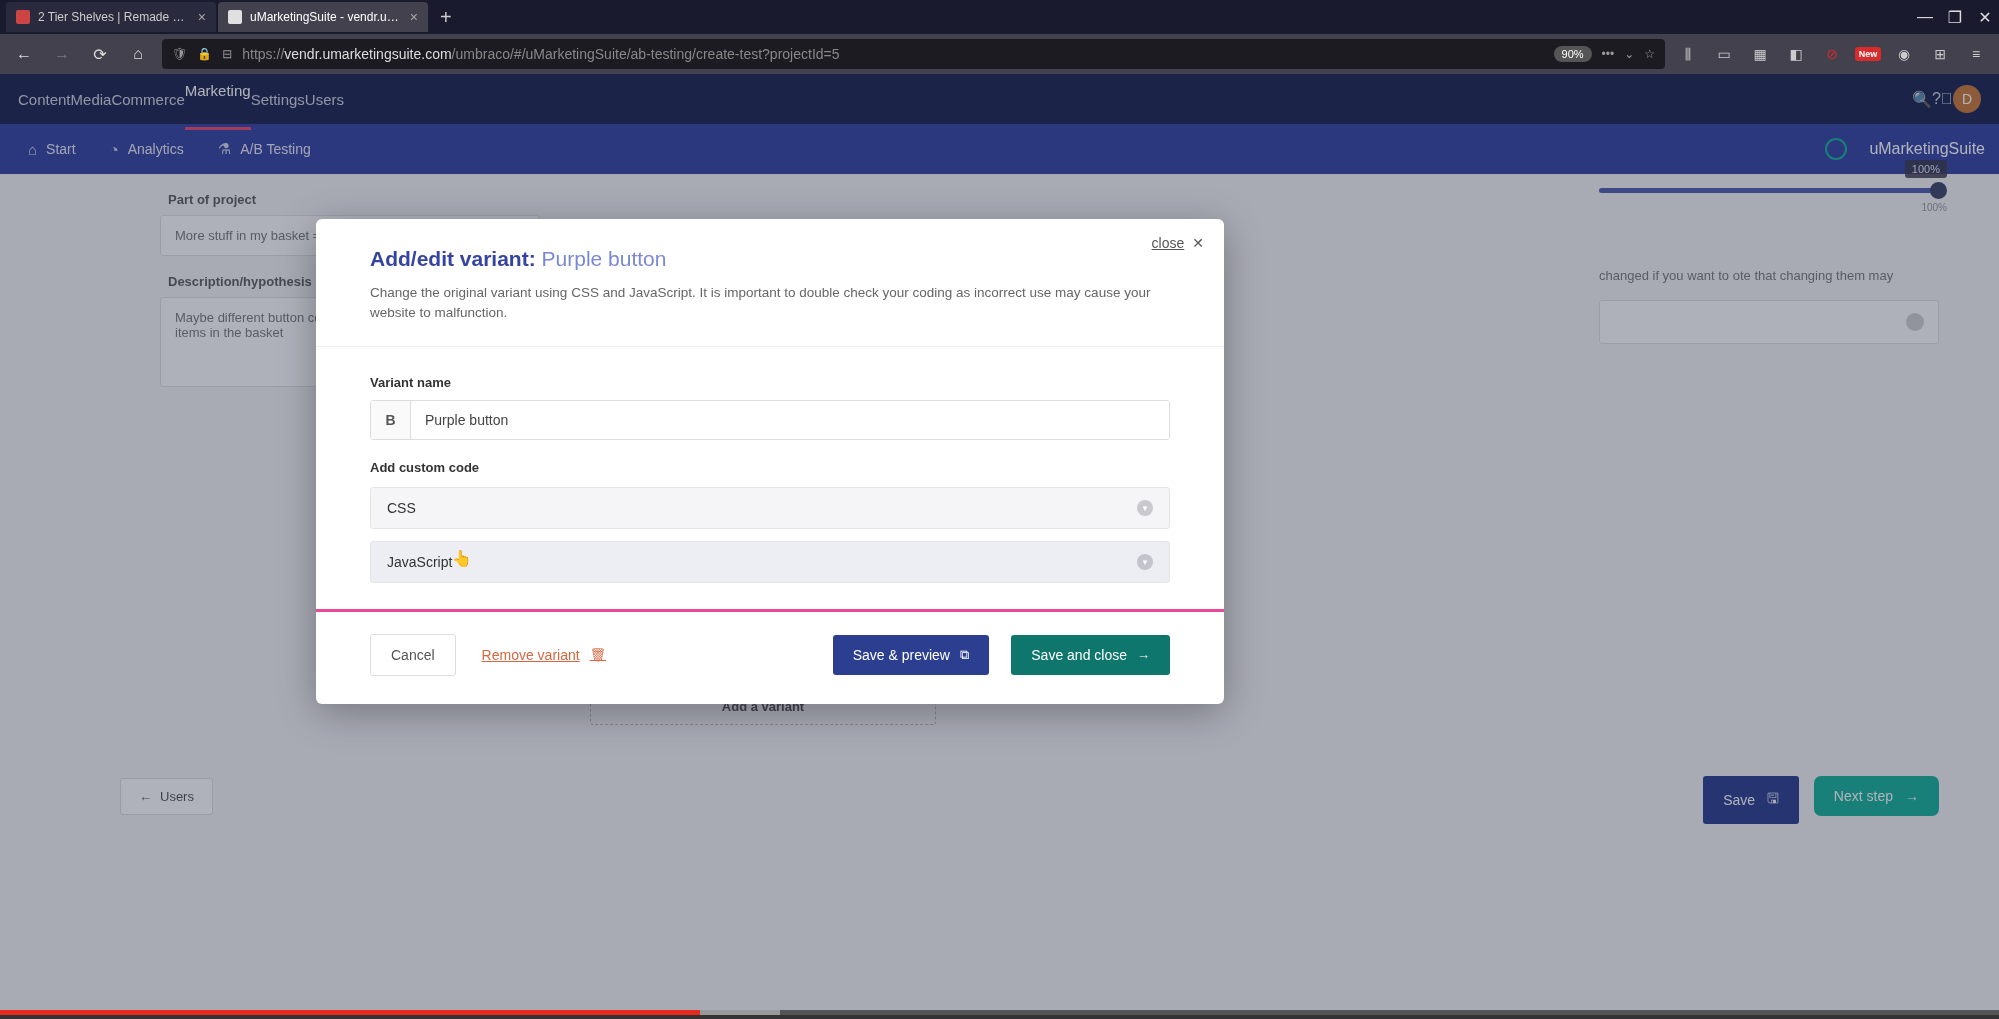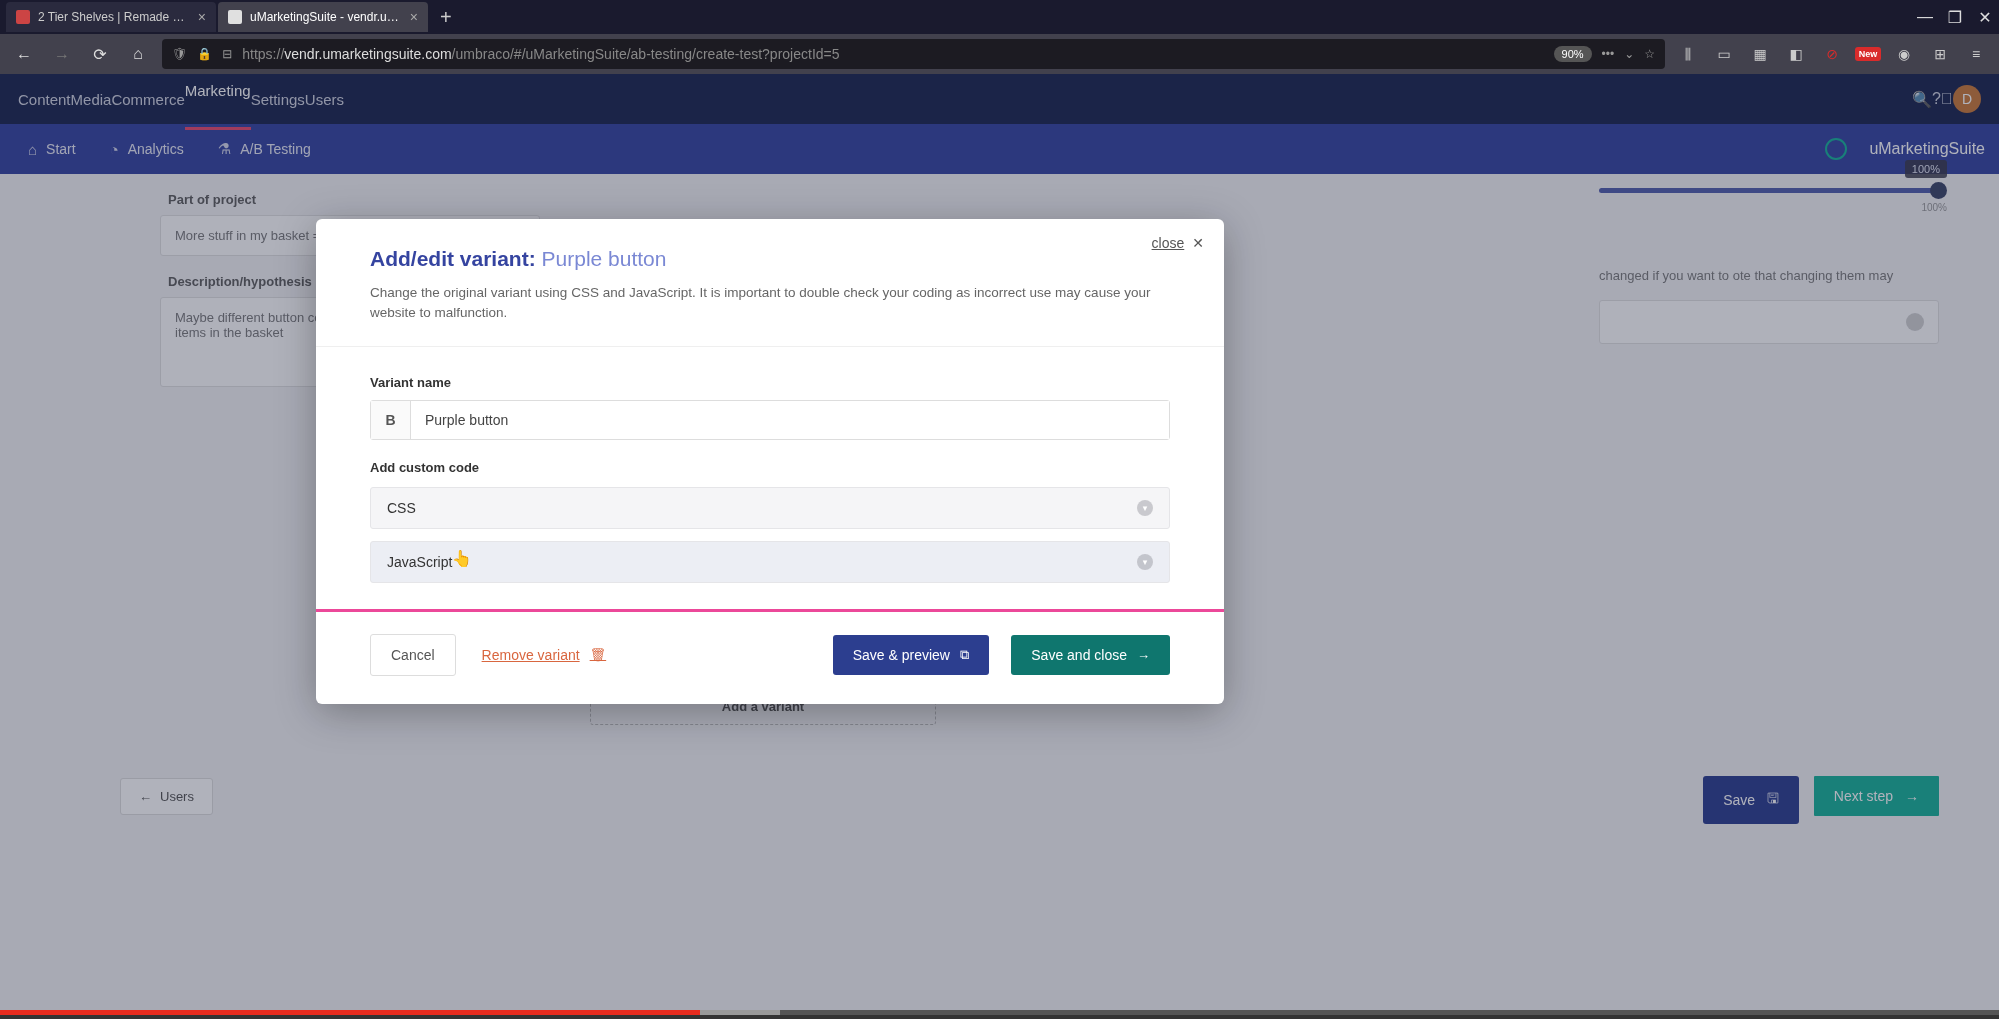--- a/index.html
+++ b/index.html
@@ -56,21 +56,21 @@
 .bg-chev{width:18px;height:18px;border-radius:50%;background:#ccc}
 .slider-wrap{position:relative;height:40px;margin-top:-8px}
 .slider-track{position:absolute;top:22px;left:0;right:0;height:5px;background:#3544a0;border-radius:3px}
 .slider-thumb{position:absolute;top:16px;right:-8px;width:17px;height:17px;border-radius:50%;background:#1b264f}
 .slider-badge{position:absolute;top:-6px;right:-8px;background:#3a3a4a;color:#fff;font-size:11px;padding:3px 7px;border-radius:3px}
 .slider-end{position:absolute;top:36px;right:-8px;font-size:10px;color:#888}
 
 .bg-addvariant{position:absolute;top:614px;left:590px;width:346px;border:1px dashed #bbb;border-radius:3px;padding:10px;text-align:center;font-size:13px;color:#555;font-weight:600}
 .bg-back{position:absolute;top:704px;left:120px;border:1px solid #ddd;background:#fff;border-radius:3px;padding:10px 18px;font-size:13px;color:#555;display:flex;align-items:center;gap:8px}
 .bg-save{position:absolute;top:702px;right:200px;background:#2c3e8f;color:#fff;border-radius:3px;padding:12px 20px;font-size:14px;font-weight:500;display:flex;align-items:center;gap:12px}
-.bg-next{position:absolute;top:702px;right:60px;background:#17b39a;color:#fff;border-radius:1px;padding:12px 20px;font-size:14px;font-weight:500;display:flex;align-items:center;gap:12px}
+.bg-next{position:absolute;top:702px;right:60px;background:#17b39a;color:#fff;border-radius:7px;padding:12px 20px;font-size:14px;font-weight:500;display:flex;align-items:center;gap:12px}
 
 
 .modal{position:absolute;top:145px;left:316px;width:908px;background:#fff;border-radius:6px;box-shadow:0 8px 40px rgba(0,0,0,.3)}
 .modal-close{position:absolute;top:16px;right:20px;display:flex;align-items:center;gap:8px;color:#555;font-size:14px;cursor:pointer}
 .modal-close span:first-child{text-decoration:underline}
 .modal-head{padding:28px 54px 22px}
 .modal-title{font-size:21px;font-weight:600;color:#3544a0}
 .modal-title .variant-name-hl{color:#7a88d4;font-weight:500}
 .modal-desc{font-size:13.5px;color:#666;margin-top:12px;line-height:1.5}
 .modal-body{padding:8px 54px 26px;border-top:1px solid #efefef;margin-top:0}

